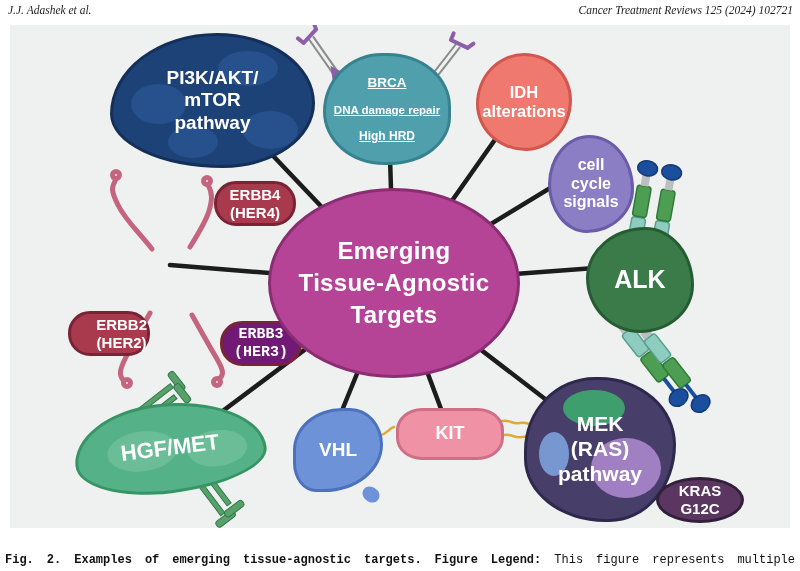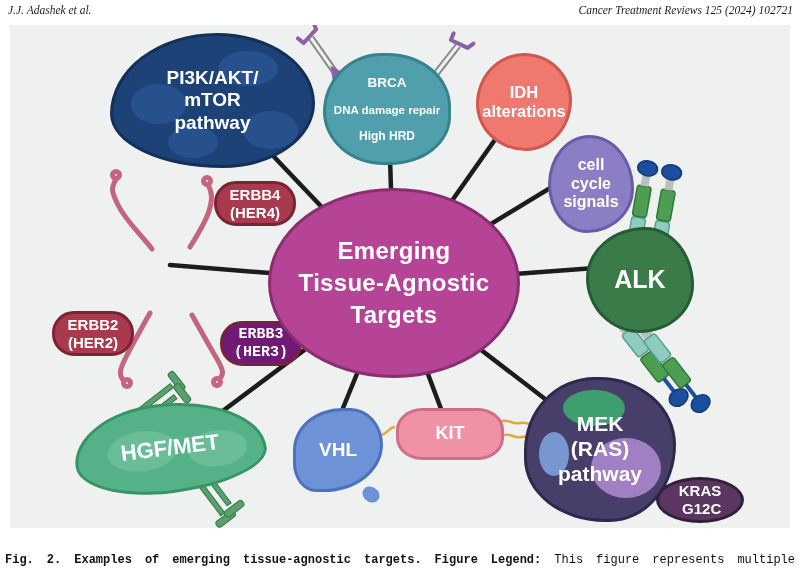--- a/index.html
+++ b/index.html
@@ -12,37 +12,37 @@
   #spokes,#deco{position:absolute;left:0;top:0;width:780px;height:503px;}
   #spokes{z-index:1;} #deco{z-index:2;}
   .blob,.pill,.ellipse{position:absolute;display:flex;align-items:center;justify-content:center;
        text-align:center;color:#fff;font-weight:bold;border:3px solid #000;box-sizing:border-box;z-index:3;}
   .lbl{white-space:pre-line;line-height:1.18;}
   .ellipse{z-index:4;border-radius:50%;}
   #center{left:258px;top:163px;width:252px;height:190px;font-size:24px;}
   #center .lbl{line-height:1.32;letter-spacing:.3px;}
   #n-pi3k{left:100px;top:8px;width:205px;height:135px;border-radius:52% 48% 45% 55%/60% 52% 48% 40%;font-size:19px;}
   #n-brca{left:313px;top:28px;width:128px;height:112px;border-radius:48% 52% 50% 50%/55% 50% 45% 50%;
-          flex-direction:column;justify-content:space-evenly;padding:6px 2px;}
+          flex-direction:column;justify-content:space-evenly;padding:6px 2px;text-decoration:underline;}
   #n-brca .b1{font-size:13.5px;} #n-brca .b2{font-size:11.5px;text-align:right;} #n-brca .b3{font-size:12px;}
   #n-idh{left:466px;top:28px;width:96px;height:98px;border-radius:50% 50% 48% 52%/52% 48% 52% 48%;font-size:16.5px;}
   #n-cellcycle{left:538px;top:110px;width:86px;height:98px;border-radius:48% 52% 55% 45%/50% 55% 45% 50%;font-size:16px;}
   #n-alk{left:576px;top:202px;width:108px;height:106px;border-radius:55% 45% 50% 50%/48% 55% 45% 52%;font-size:25px;align-items:center;}
   #n-mek{left:514px;top:352px;width:152px;height:145px;border-radius:48% 52% 45% 55%/52% 48% 55% 45%;font-size:21px;}
   #n-kras{left:646px;top:452px;width:88px;height:46px;font-size:15px;}
   #n-kit{left:386px;top:383px;width:108px;height:52px;border-radius:26px/22px;font-size:18px;}
   #n-vhl{left:283px;top:383px;width:90px;height:84px;border-radius:60% 40% 72% 28%/55% 48% 62% 38%;font-size:19px;}
   #vhl-tail{position:absolute;left:352px;top:462px;width:18px;height:15px;border-radius:50%;z-index:3;
             transform:rotate(35deg);border:3px solid transparent;box-sizing:border-box;}
   #n-hgf{left:64px;top:378px;width:192px;height:90px;border-radius:45% 55% 52% 48%/58% 62% 38% 42%;
          transform:rotate(-7deg);font-size:22px;}
   #n-erbbc{left:112px;top:198px;width:97px;height:96px;border-radius:50% 50% 55% 45%/55% 45% 50% 55%;font-size:11.5px;}
   .pill{width:82px;height:45px;border-radius:22px;font-size:15px;}
   #n-erbb1{left:57px;top:112px;} #n-erbb4{left:204px;top:156px;}
-  #n-erbb2{left:42px;top:286px;} #n-erbb3{left:210px;top:296px;}
+  #n-erbb2{left:58px;top:286px;justify-content:flex-end;} #n-erbb3{left:210px;top:296px;}
   .patch{position:absolute;border-radius:50%;}
   .lbl-over{position:relative;z-index:2;}
   #caption{position:absolute;left:5px;right:5px;top:551px;font-family:Liberation Mono, monospace;
            font-size:12px;line-height:1.55;color:#111;text-align:justify;}
   #caption .cap-bold{font-weight:bold;}
   #caption a{text-decoration:none;}
 </style>
 </head>
 <body>
 
@@ -188,21 +188,21 @@
 
   <div class="blob" id="n-mek" style="background-color: rgb(71, 63, 106); border-color: rgb(46, 40, 76);">
     <div class="patch" style="left:36px;top:10px;width:62px;height:36px;background:#3f9e6d;"></div>
     <div class="patch" style="left:64px;top:58px;width:70px;height:60px;background:#a07fc2;"></div>
     <div class="patch" style="left:12px;top:52px;width:30px;height:44px;background:#7897d1;"></div>
     <span class="lbl lbl-over">MEK
 (RAS)
 pathway</span>
   </div>
 
-  <div class="ellipse" id="n-kras" style="font-size: 15px; line-height: 1.1; background-color: rgb(90, 54, 96); border-color: rgb(49, 32, 58); text-align: right;">
+  <div class="ellipse" id="n-kras" style="font-size: 15px; line-height: 1.1; background-color: rgb(90, 54, 96); border-color: rgb(49, 32, 58);">
     <span class="lbl">KRAS
 G12C</span>
   </div>
 
   <div class="blob" id="n-kit" style="background-color: rgb(239, 146, 165); border-color: rgb(208, 110, 136);">
     <span class="lbl">KIT</span>
   </div>
 
   <div class="blob" id="n-vhl" style="background-color: rgb(110, 146, 215); border-color: rgb(76, 114, 189);">
     <span class="lbl">VHL</span>

